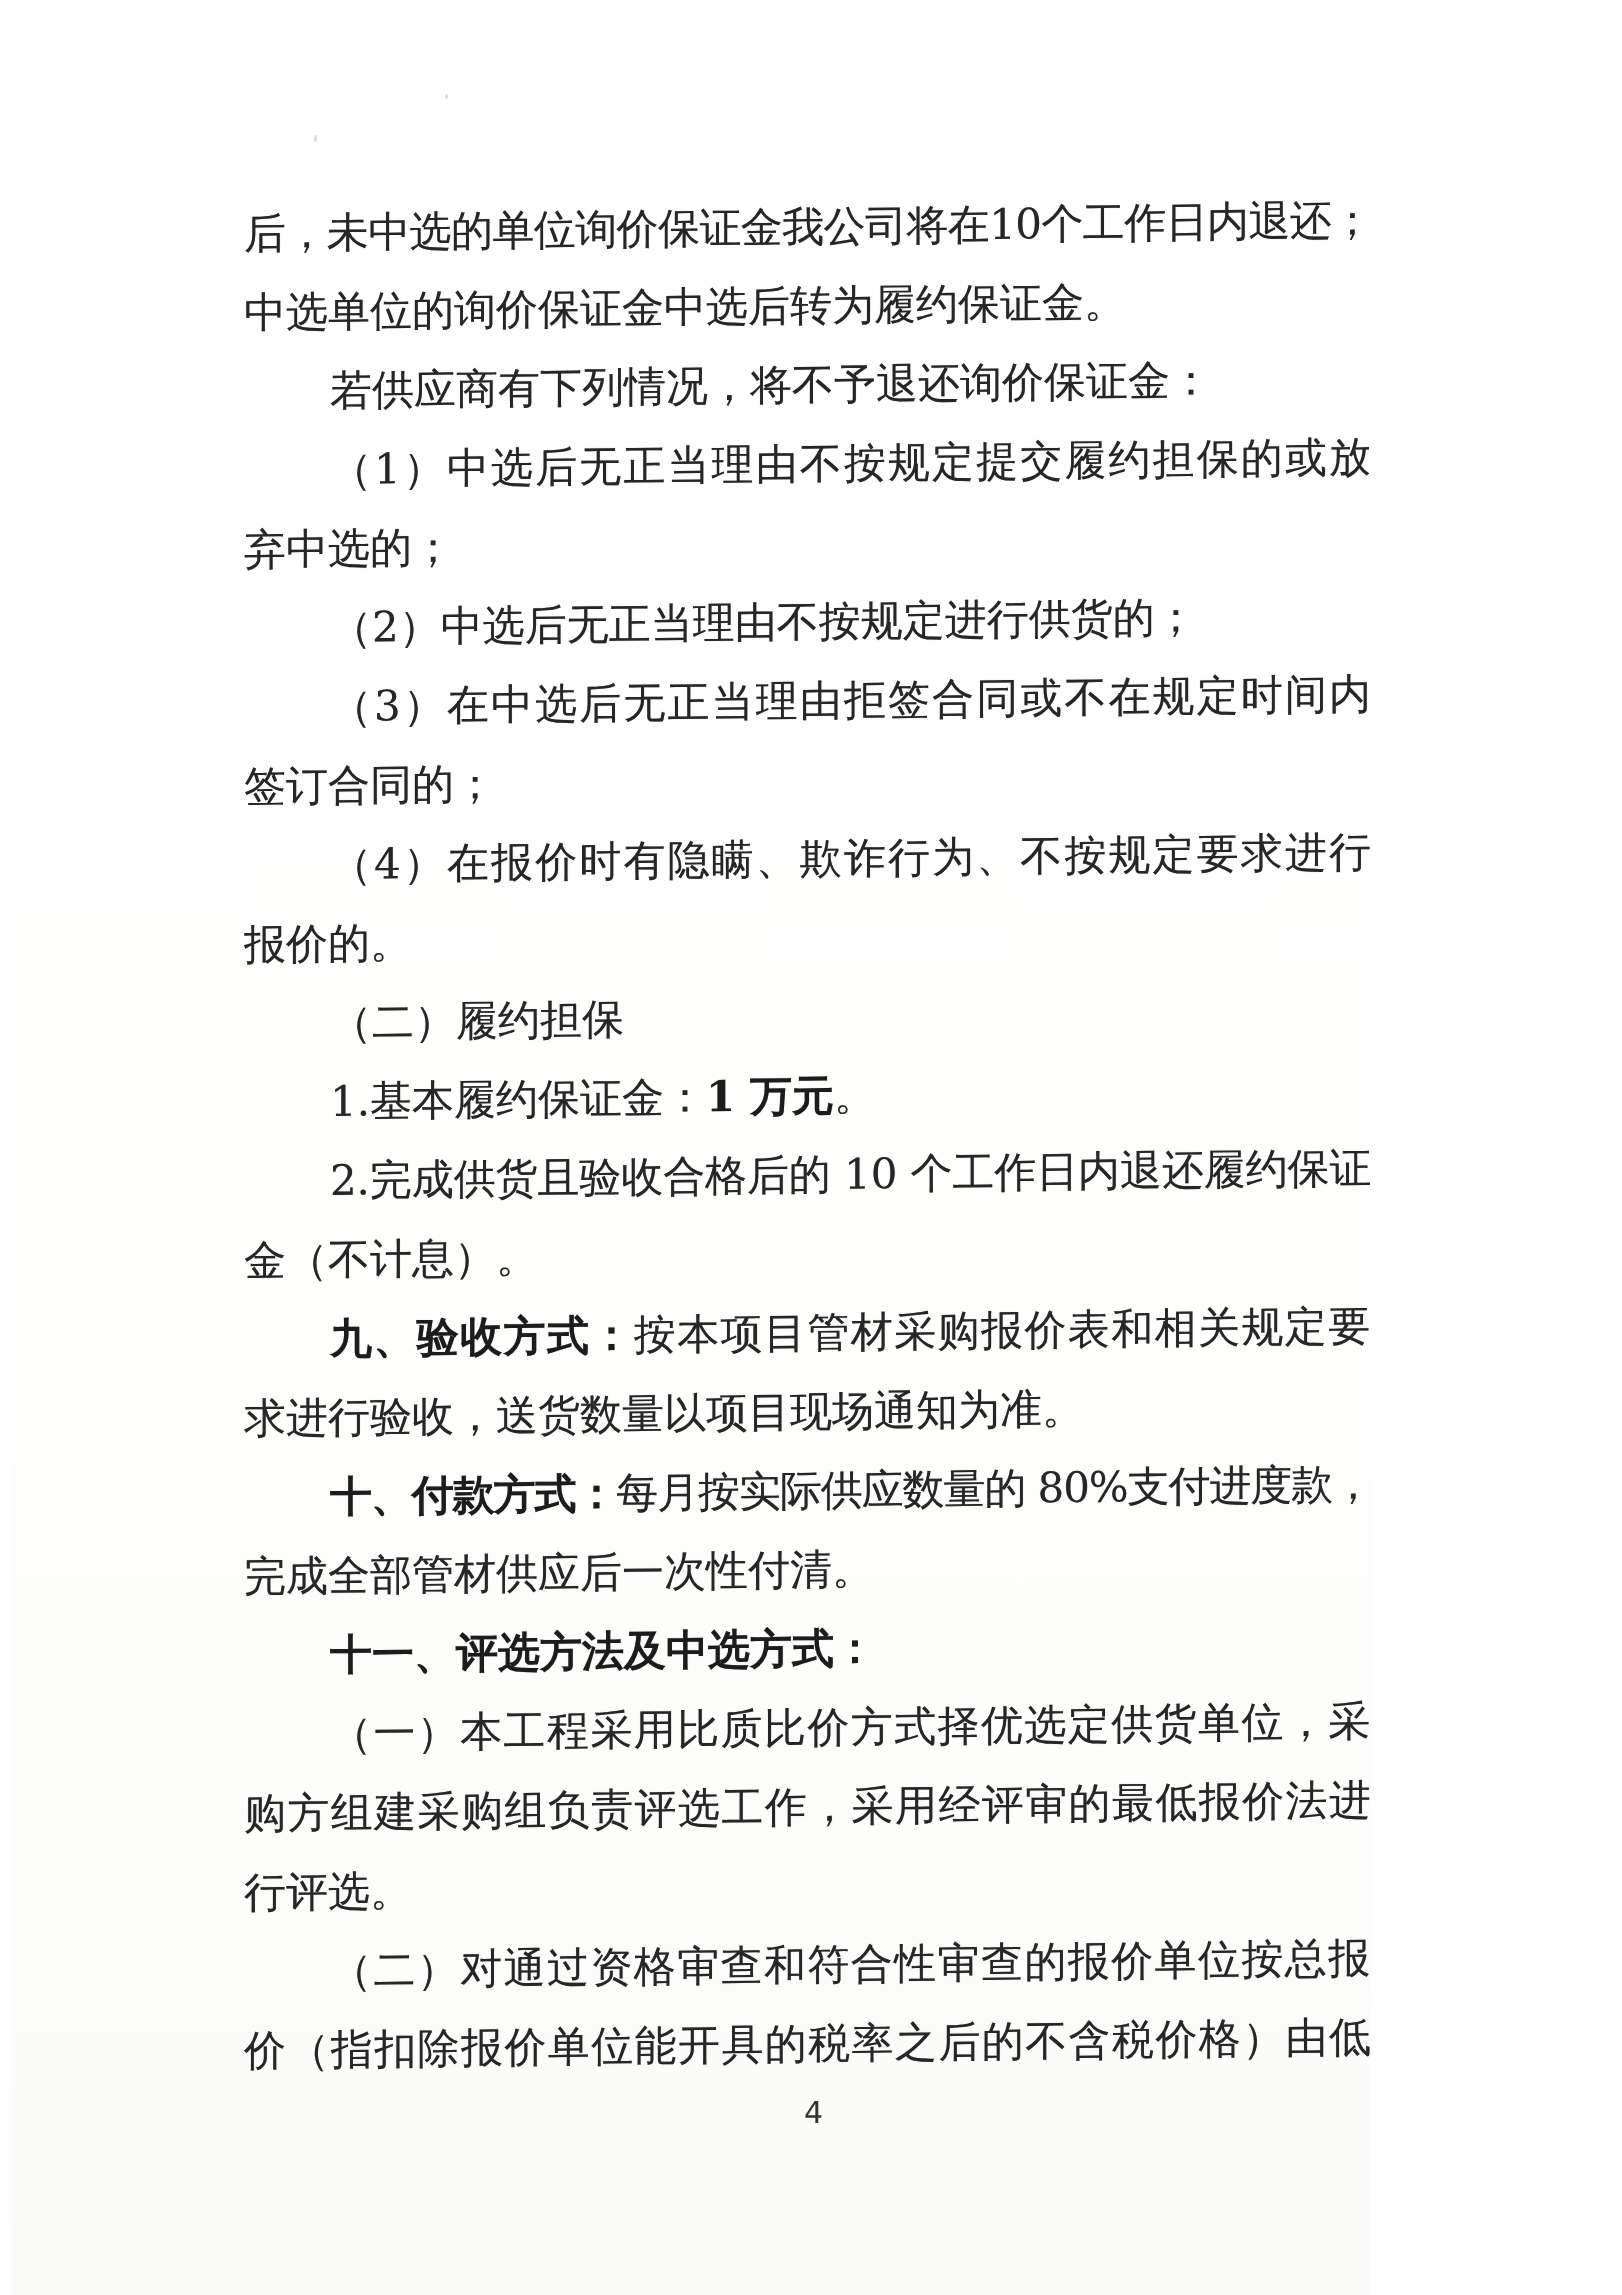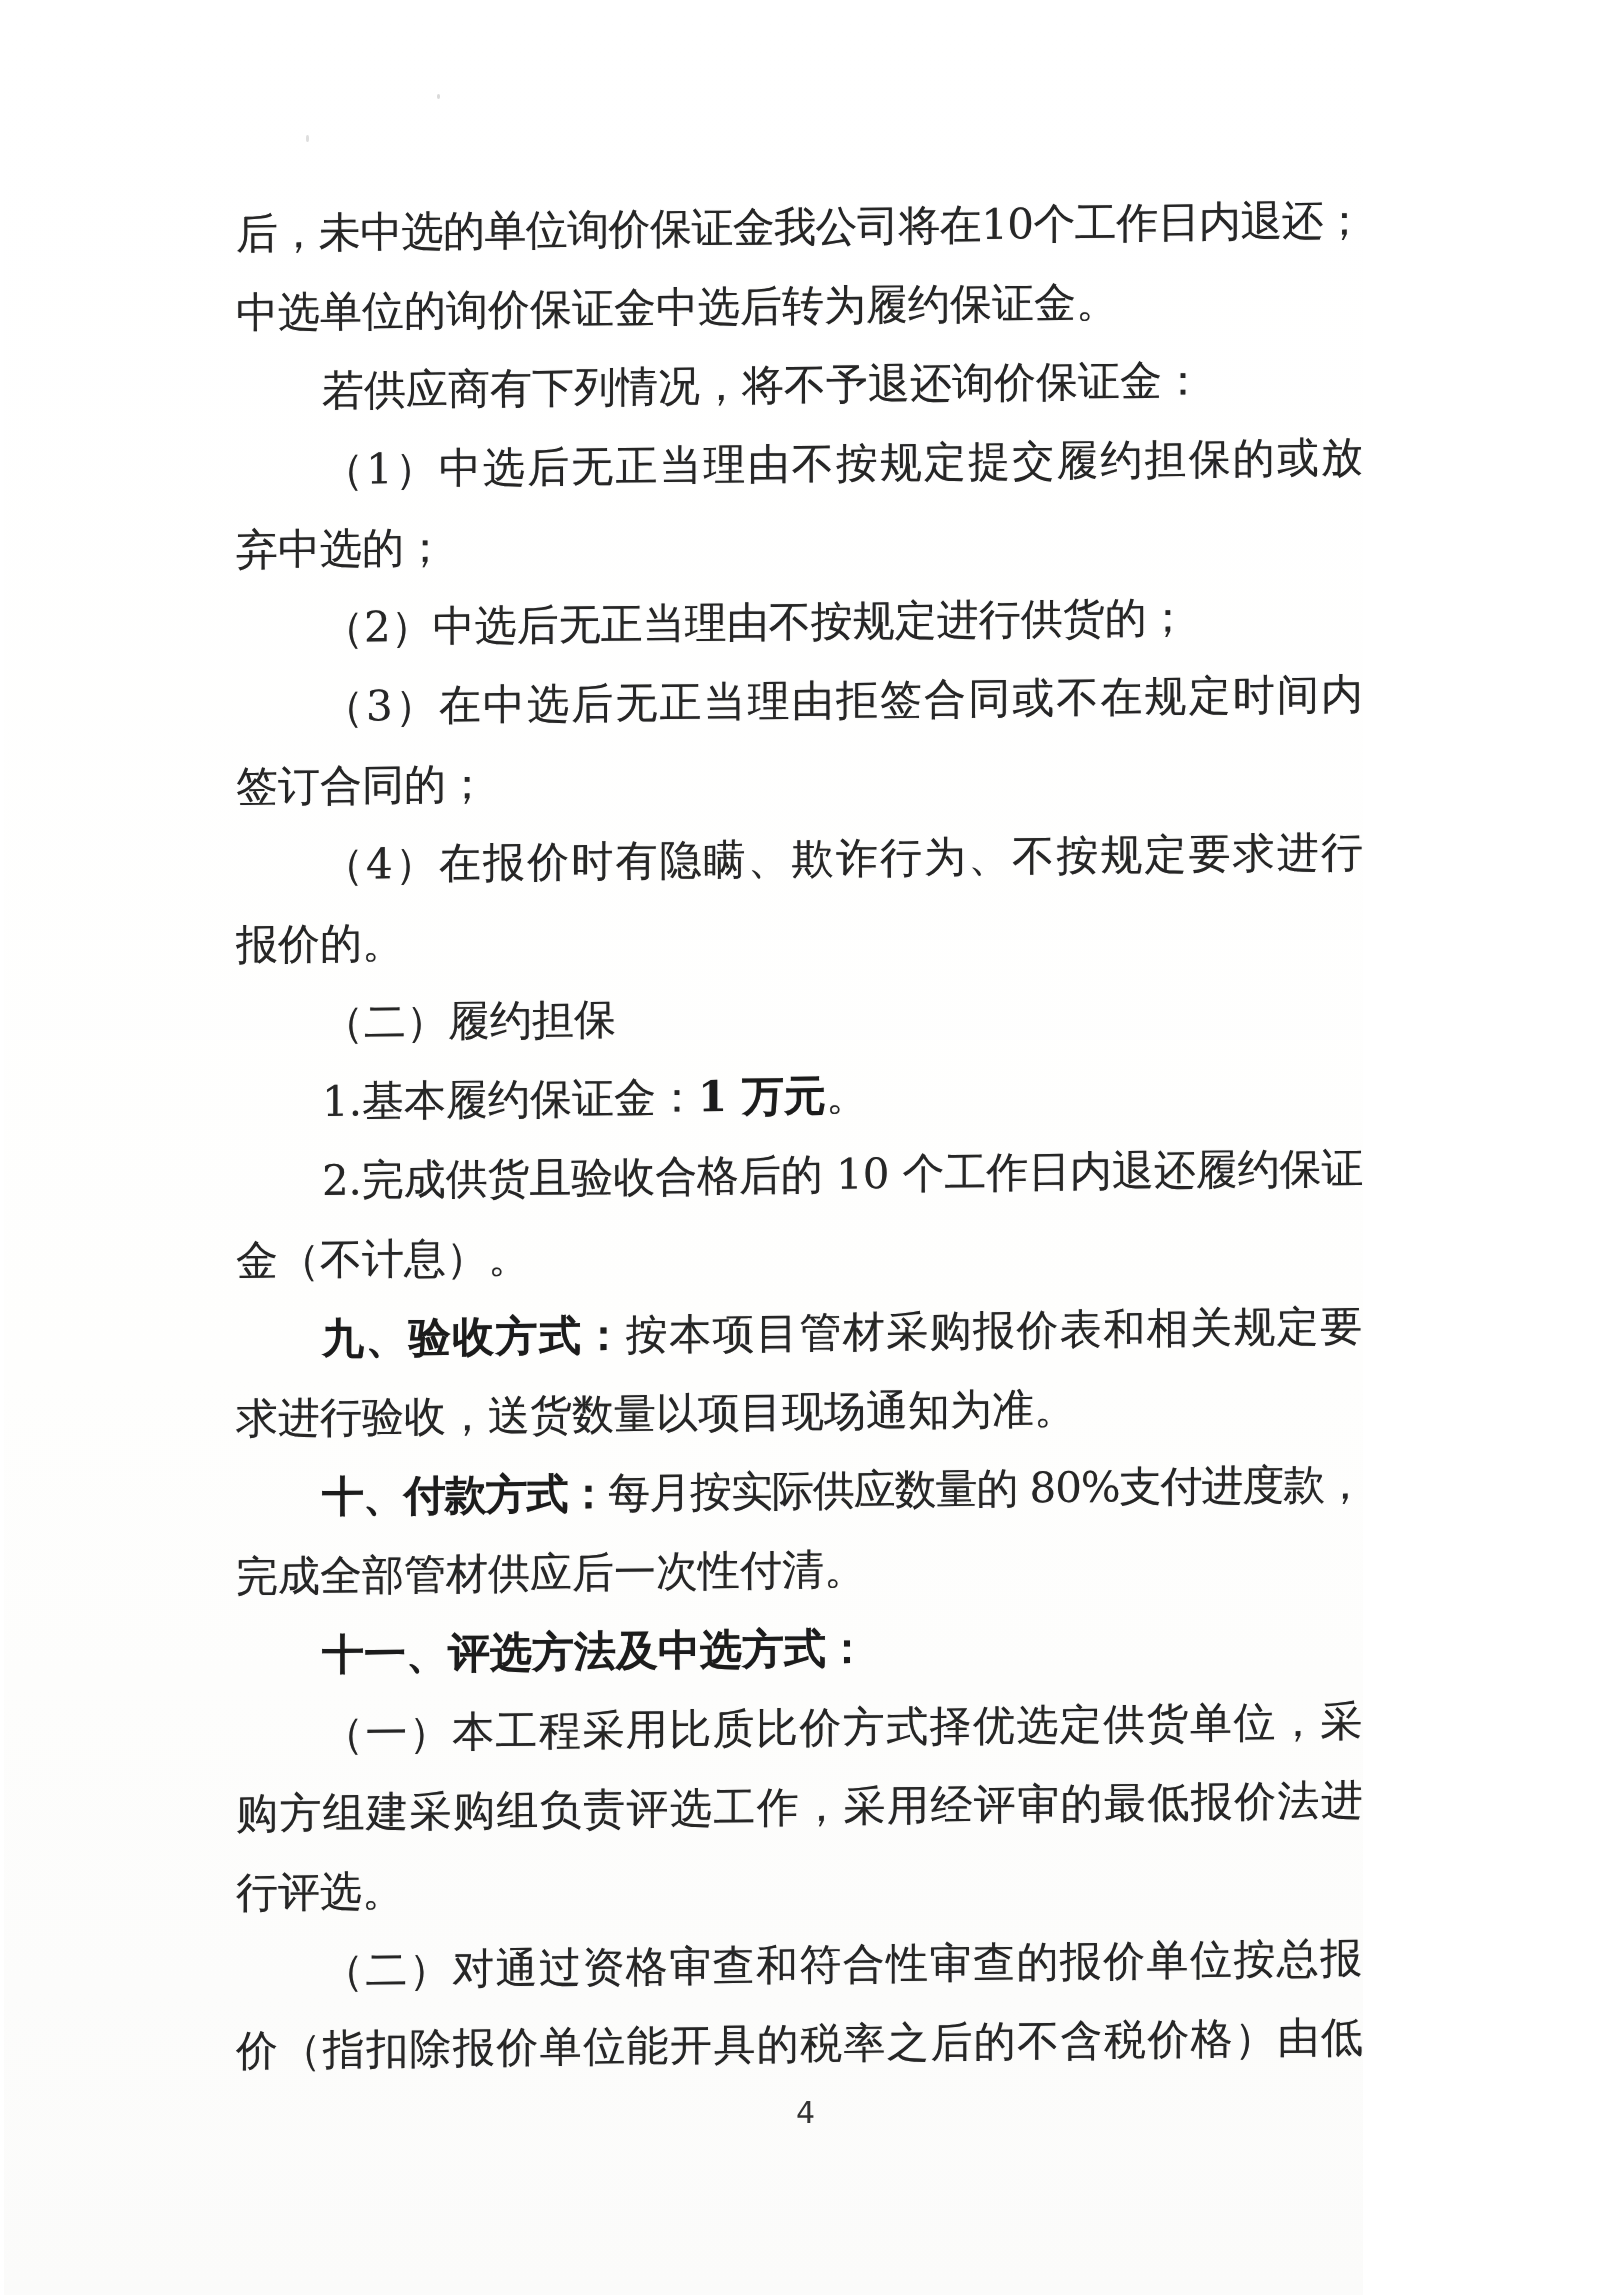--- a/index.html
+++ b/index.html
@@ -2,21 +2,21 @@
 <html style="font-size:10.5px"><head>
 <meta charset="utf-8">
 <style>
   html,body{margin:0;padding:0;}
   body{
     width:1623px;height:2295px;position:relative;overflow:hidden;
     background:#ffffff;
     font-family:"DejaVu Serif","Liberation Serif",serif;
   }
   .page{
-    position:absolute;left:4px;top:0;width:1359px;height:2295px;
+    position:absolute;left:12px;top:0;width:1359px;height:2295px;
     background:linear-gradient(180deg,#ffffff 0%,#fefefd 60%,#fbfbfa 100%);
   }
   .content{
     position:absolute;left:232px;top:194px;width:1126px;
     font-size:42px;line-height:79px;color:#262626;
     transform:skewY(-0.7deg);transform-origin:0 0;
     text-shadow:0 0 0.7px rgba(38,38,38,0.5);
   }
   .line{white-space:nowrap;height:79px;}
   .line.indent{padding-left:86px;}

